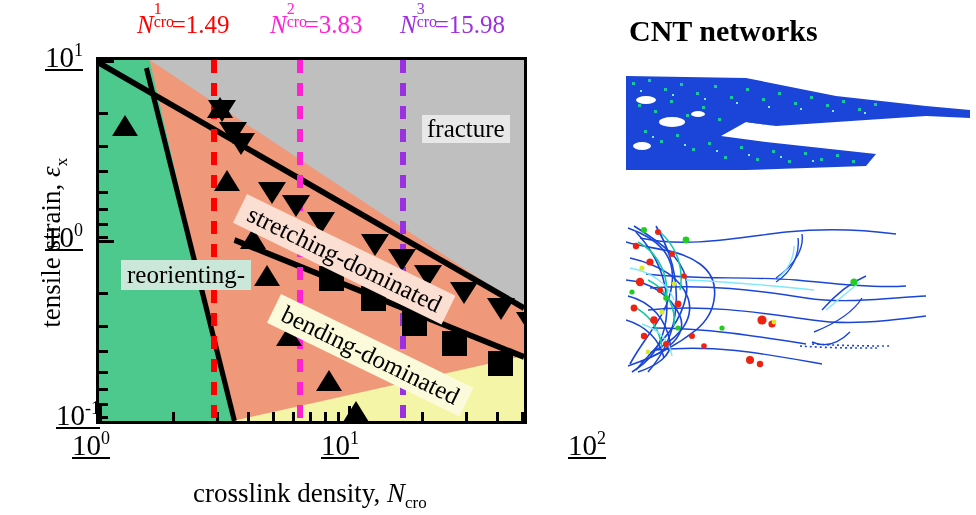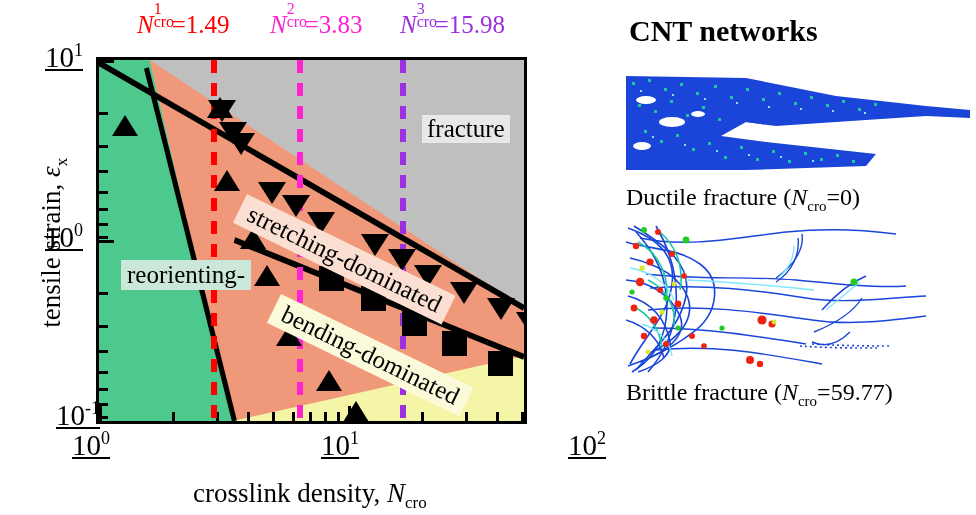--- a/index.html
+++ b/index.html
@@ -343,23 +343,20 @@
             <ellipse cx="16" cy="76" rx="9" ry="4"></ellipse>
             <ellipse cx="72" cy="44" rx="7" ry="3"></ellipse>
           </g>
         </g>
         <g clip-path="url(#clipD)" stroke="#1a45d8" stroke-width="2" fill="none">
           <path d="M120,52 L150,58 L200,62"></path>
         </g>
       </svg>
     </div>
 
-    <div class="cap" style="left:6px;top:184px;">
-      <span>Ductile fracture (</span><i>N</i><span class="sb">cro</span><span>=0)</span>
-    </div>
 
     <div class="netimg" id="img-brittle" style="left:6px;top:224px;width:344px;height:150px;">
       <svg width="344" height="150" viewBox="0 0 344 150">
         <g stroke="#1a45d8" fill="none" stroke-width="1.6">
           <path d="M2,4 C30,14 50,30 46,60 C42,92 20,110 4,140"></path>
           <path d="M8,2 C40,22 66,40 60,72 C54,104 28,124 10,146"></path>
           <path d="M0,18 C26,26 52,24 74,40 C96,56 92,88 70,106 C50,122 26,134 2,142"></path>
           <path d="M4,34 C30,40 54,52 62,74 C70,98 48,118 22,130"></path>
           <path d="M0,56 C24,58 44,70 54,92 C62,112 40,128 14,138"></path>
           <path d="M2,72 C26,78 40,96 44,118 C46,132 30,142 12,148"></path>
@@ -429,17 +426,14 @@
         <g fill="#d8e82a">
           <circle cx="16" cy="44" r="2.6"></circle>
             <circle cx="36" cy="88" r="2.6"></circle>
           <circle cx="22" cy="128" r="2.4"></circle>
             <circle cx="48" cy="60" r="2.4"></circle>
           <circle cx="148" cy="98" r="2.4"></circle>
         </g>
       </svg>
     </div>
 
-    <div class="cap" style="left:6px;top:379px;">
-      <span>Brittle fracture (</span><i>N</i><span class="sb">cro</span><span>=59.77)</span>
-    </div>
   </div>
 </div>
 
 </body></html>

